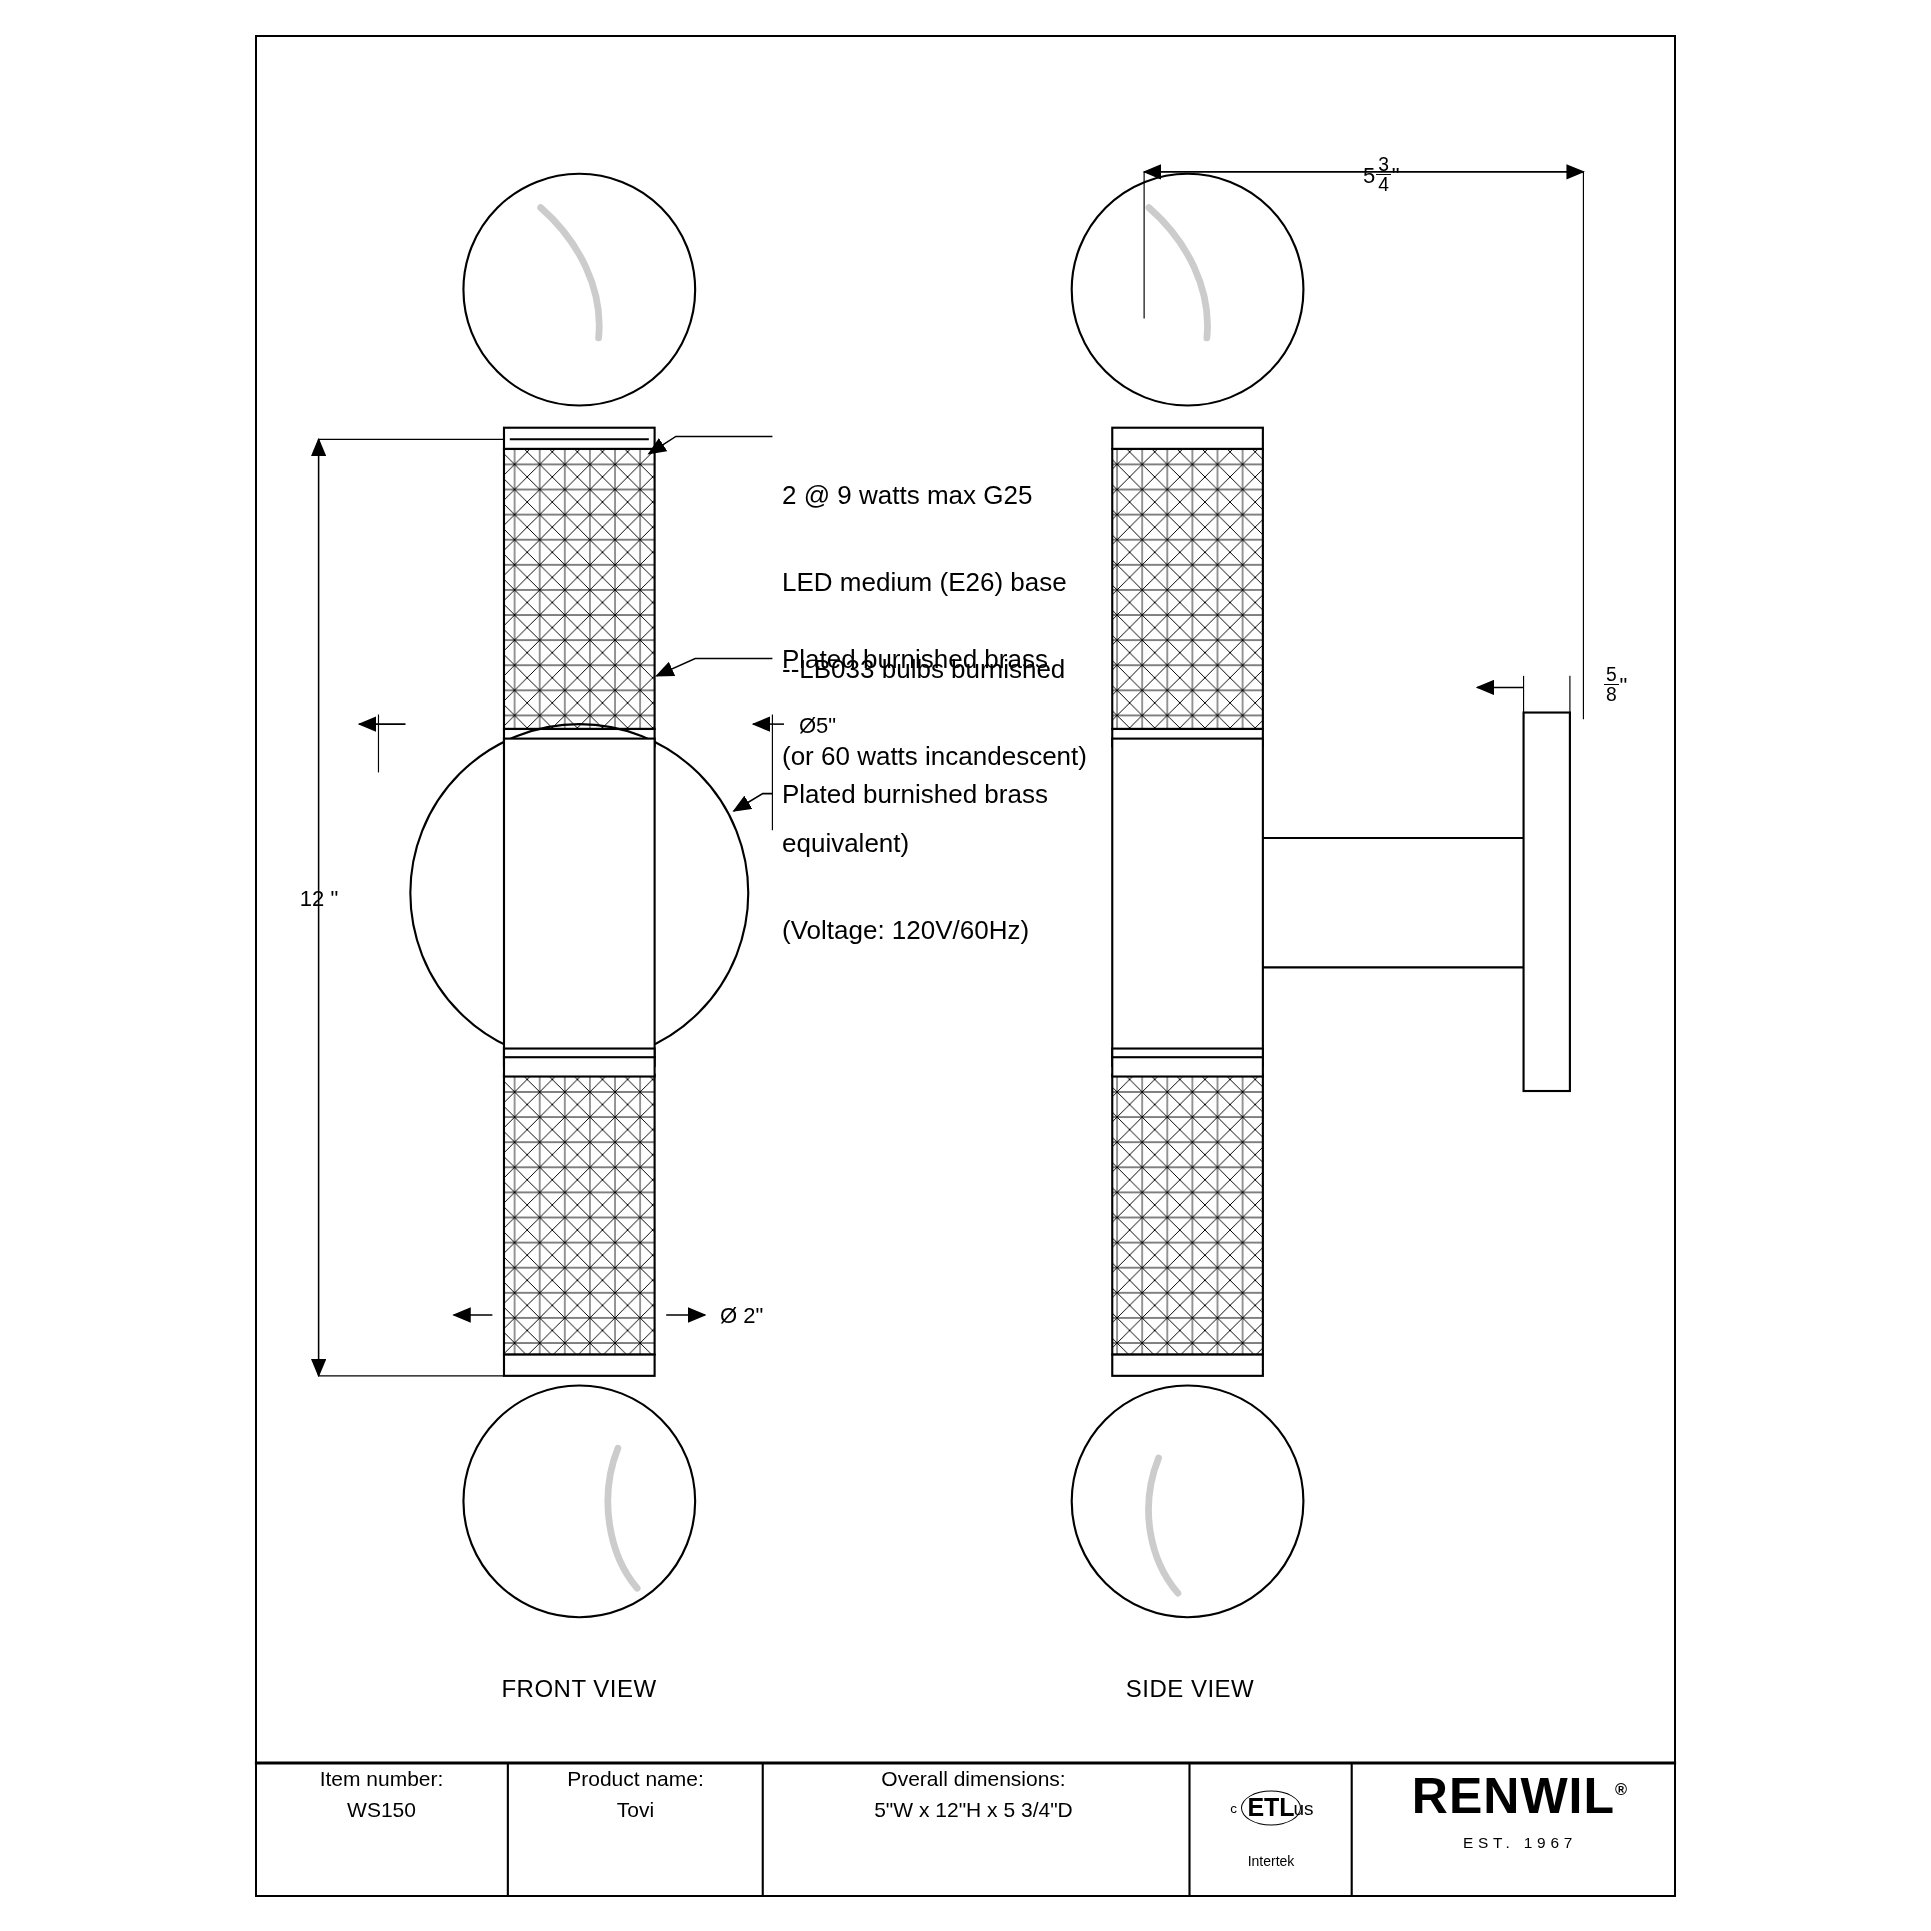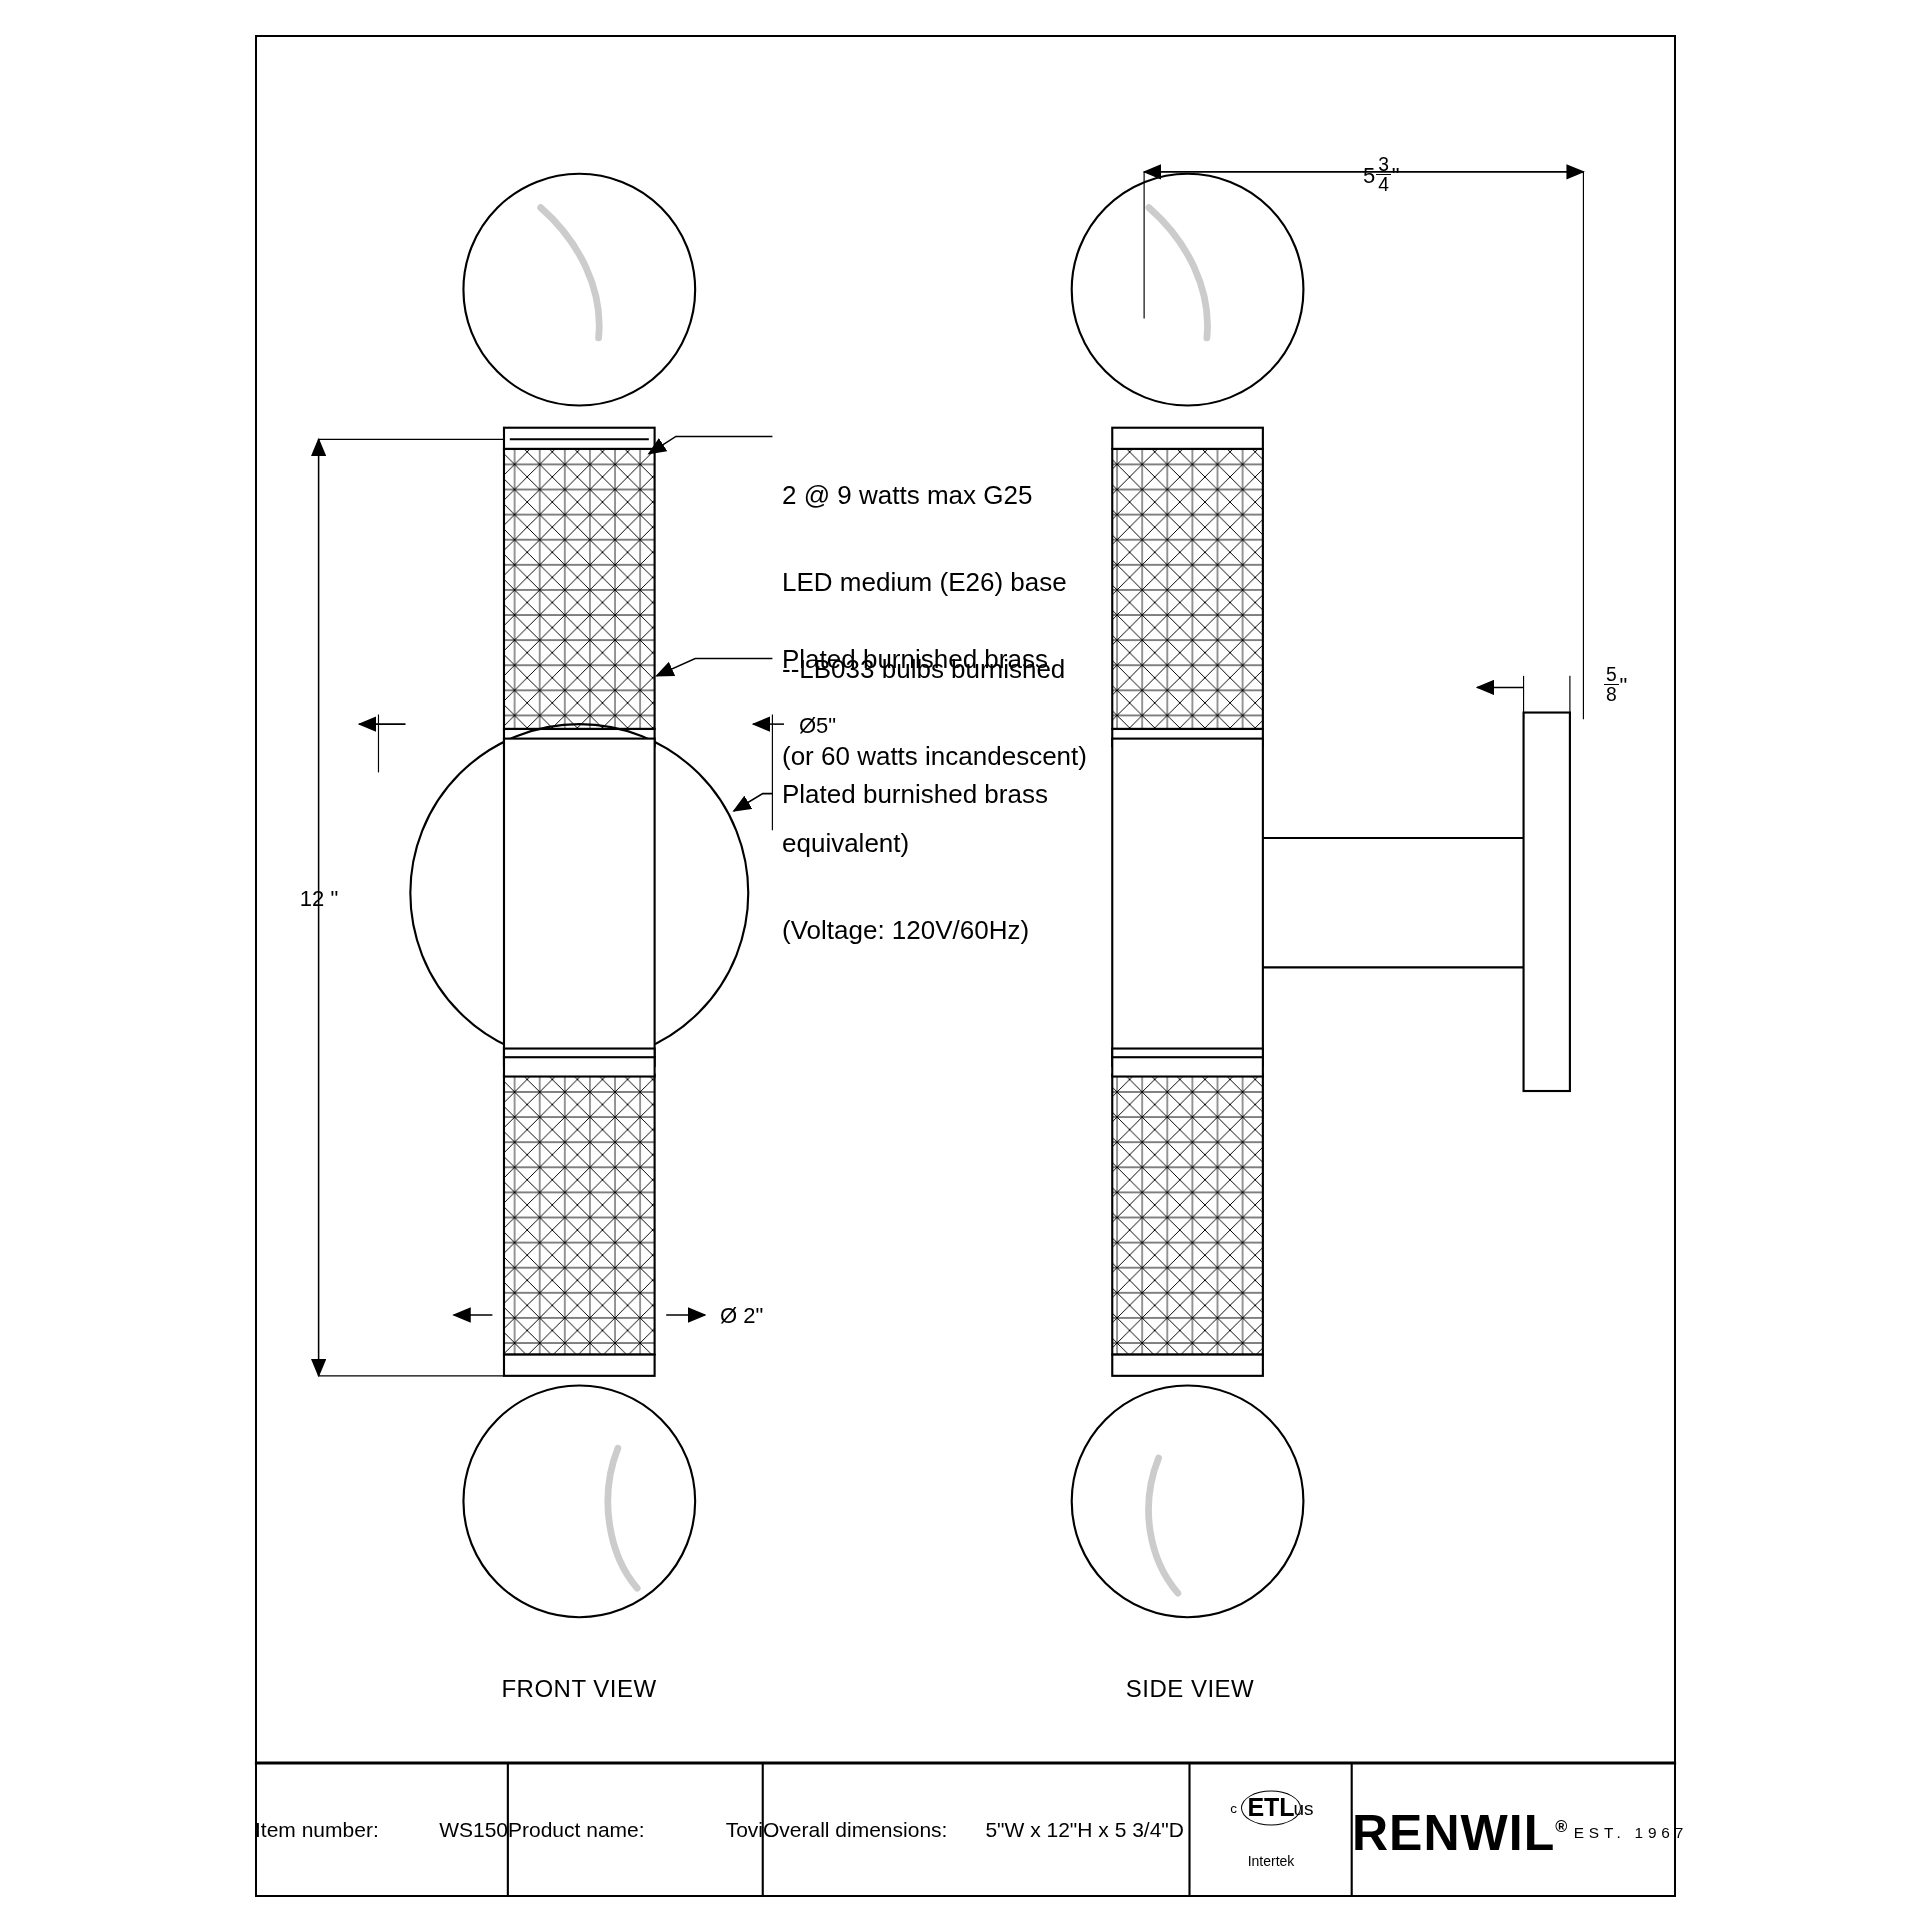--- a/index.html
+++ b/index.html
@@ -52,23 +52,23 @@
     width: 1421px;
     height: 133px;
     box-sizing: border-box;
   }
   .tb-cell {
     position: absolute;
     top: 0;
     height: 133px;
     box-sizing: border-box;
     display: flex;
-    flex-direction: row;
-    align-items: center;
-    justify-content: space-between;
+    flex-direction: column;
+    align-items: center;
+    justify-content: flex-start;
     text-align: center;
     font-size: 21px;
     line-height: 31px;
   }
   .tb-cell .v { font-size: 21px; }
   .etl-wrap {
     display: flex;
     flex-direction: column;
     align-items: center;
     justify-content: center;

